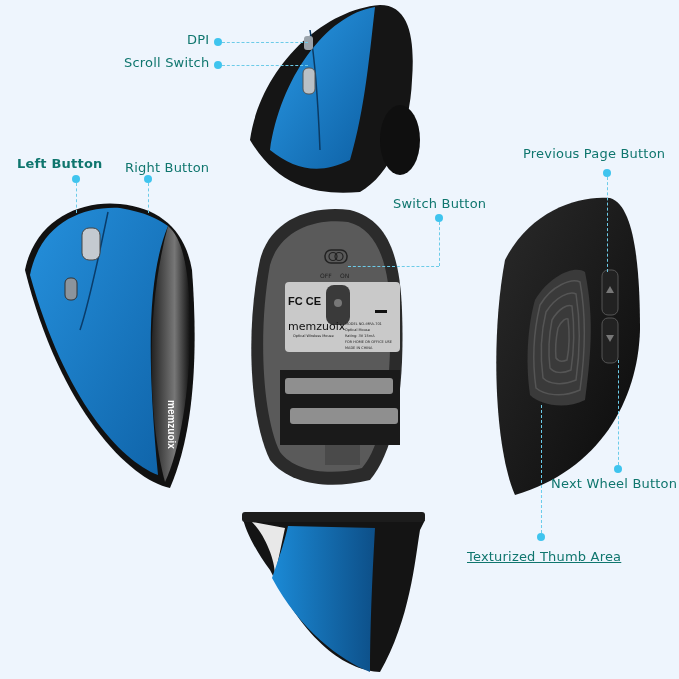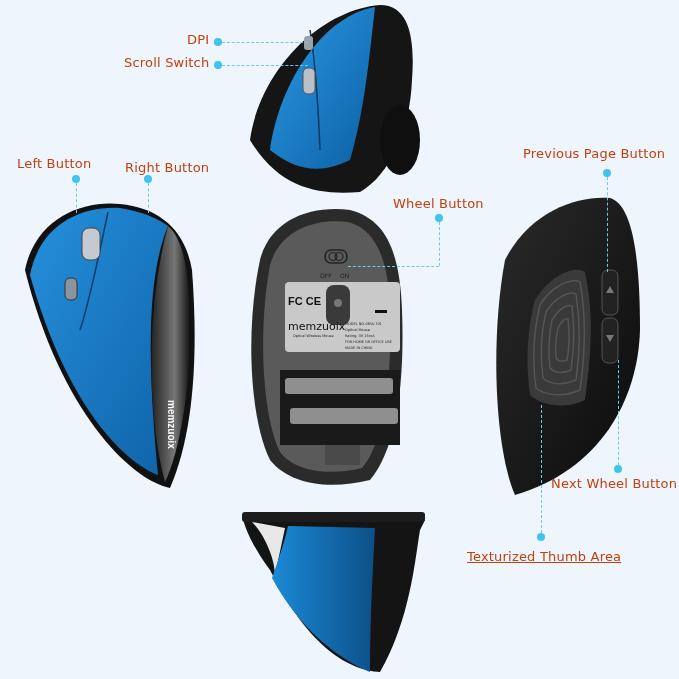--- a/index.html
+++ b/index.html
@@ -1,17 +1,17 @@
 <!DOCTYPE html>
 <html><head>
 <meta charset="utf-8">
 <style>
   html, body { margin:0; padding:0; }
   body { width:679px; height:679px; background:#eef5fd; position:relative; overflow:hidden; font-family:"DejaVu Sans", sans-serif; }
-  .label { position:absolute; font-size:13px; color:#c2410c; white-space:nowrap; letter-spacing:0.2px; }
+  .label { position:absolute; font-size:13px; color:#0f766e; white-space:nowrap; letter-spacing:0.2px; }
   .dot { position:absolute; width:8px; height:8px; border-radius:50%; background:#3fc4ee; }
   .hline { position:absolute; height:0; border-top:1px dashed #6ccbe8; }
   .vline { position:absolute; width:0; border-left:1px dashed #6ccbe8; }
   svg { position:absolute; }
 </style>
 </head>
 <body>
 
 <svg width="200" height="200" style="left:240px;top:0px;" viewBox="0 0 200 200">
   <defs>
@@ -50,21 +50,21 @@
   </defs>
   <path d="M5,80 C15,30 60,10 100,14 C140,18 165,40 172,80 C178,160 175,240 150,298 C110,290 40,220 5,80 Z" fill="#111"></path>
   <path d="M10,85 C20,35 60,16 100,18 C125,22 140,30 148,36 C130,80 125,150 138,285 C100,270 45,210 10,85 Z" fill="url(#gLeft)"></path>
   <path d="M148,36 C165,50 170,90 170,140 C170,200 160,260 145,292 C128,230 125,120 148,36 Z" fill="url(#gChrome)"></path>
   <path d="M88,22 C80,60 70,110 60,140" stroke="#0a3c6a" stroke-width="1.5" fill="none"></path>
   <rect x="62" y="38" width="18" height="32" rx="7" fill="#c4cad0" stroke="#444" stroke-width="1"></rect>
   <rect x="45" y="88" width="12" height="22" rx="5" fill="#8b949c" stroke="#333" stroke-width="1"></rect>
   <text x="0" y="0" transform="translate(148,210) rotate(90)" fill="#ffffff" font-size="10" font-family="Liberation Sans, sans-serif" font-weight="bold">memzuoix</text>
 </svg>
 
-<span class="label" style="left:17px;top:156px;">Left Button</span>
+<span class="label" style="left:17px;top:156px;font-weight:bold;">Left Button</span>
 <div class="dot" style="left:72px;top:175px;"></div>
 <div class="vline" style="left:76px;top:183px;height:30px;"></div>
 
 <span class="label" style="left:125px;top:160px;">Right Button</span>
 <div class="dot" style="left:144px;top:175px;"></div>
 <div class="vline" style="left:148px;top:183px;height:30px;"></div>
 
 <svg width="180" height="300" style="left:230px;top:190px;" viewBox="0 0 180 300">
   <path d="M30,70 C40,30 80,15 120,20 C160,30 170,70 172,120 C175,200 165,260 140,290 C100,300 60,295 40,270 C20,230 15,140 30,70 Z" fill="#2b2b2b"></path>
   <path d="M40,75 C50,40 85,28 118,32 C150,40 160,80 160,125 C162,200 152,255 132,278 C100,286 65,282 50,262 C32,225 28,140 40,75 Z" fill="#5a5a5a"></path>
@@ -87,21 +87,21 @@
   <text x="115" y="153" font-size="3.5" fill="#222" font-family="DejaVu Sans, sans-serif">FOR HOME OR OFFICE USE</text>
   <text x="115" y="159" font-size="3.5" fill="#222" font-family="DejaVu Sans, sans-serif">MADE IN CHINA</text>
   <rect x="145" y="120" width="12" height="3" fill="#111"></rect>
 
   <rect x="50" y="180" width="120" height="75" fill="#1a1a1a"></rect>
   <rect x="55" y="188" width="108" height="16" rx="3" fill="#8f8f8f"></rect>
   <rect x="60" y="218" width="108" height="16" rx="3" fill="#8f8f8f"></rect>
   <rect x="95" y="255" width="35" height="20" fill="#4a4a4a"></rect>
 </svg>
 
-<span class="label" style="left:393px;top:196px;">Wheel Button</span>
+<span class="label" style="left:393px;top:196px;">Switch Button</span>
 <div class="dot" style="left:435px;top:214px;"></div>
 <div class="vline" style="left:439px;top:222px;height:44px;"></div>
 <div class="hline" style="left:348px;top:266px;width:91px;"></div>
 
 <svg width="160" height="310" style="left:490px;top:190px;" viewBox="0 0 160 310">
   <defs>
     <linearGradient id="gRight" x1="0" y1="0" x2="1" y2="1">
       <stop offset="0" stop-color="#2a2a2a"></stop>
         <stop offset="1" stop-color="#0b0b0b"></stop>
     </linearGradient>

